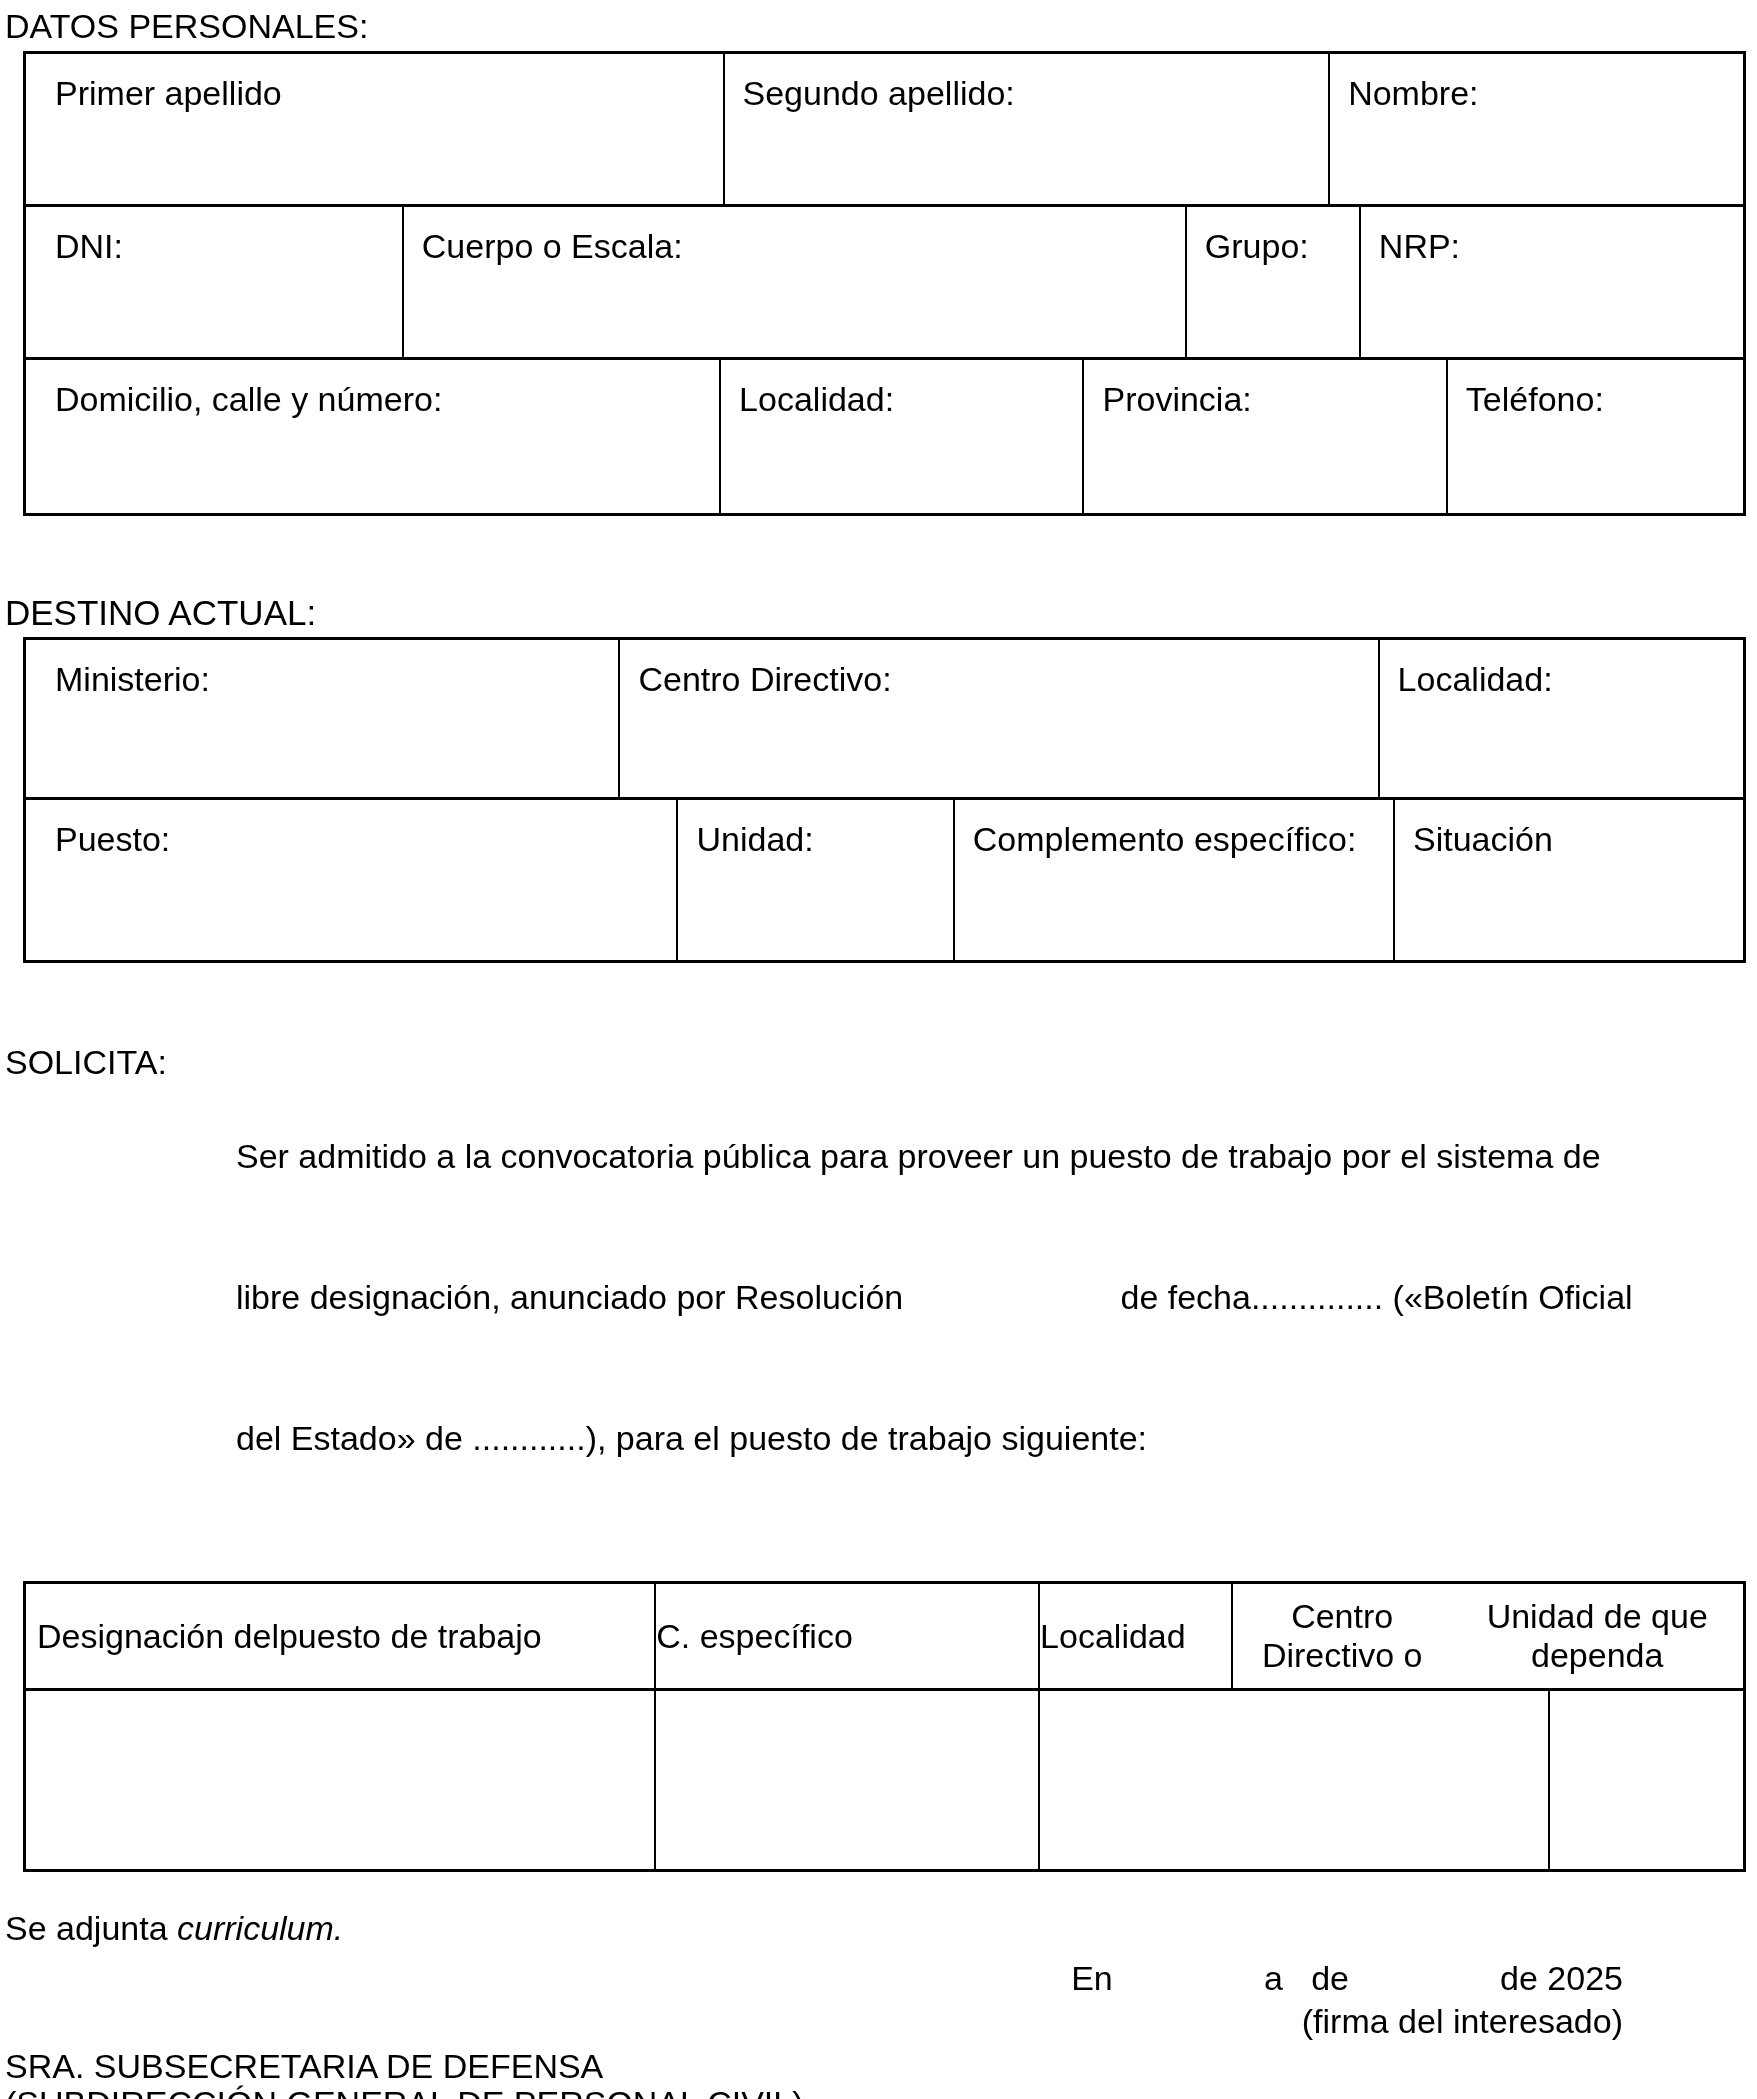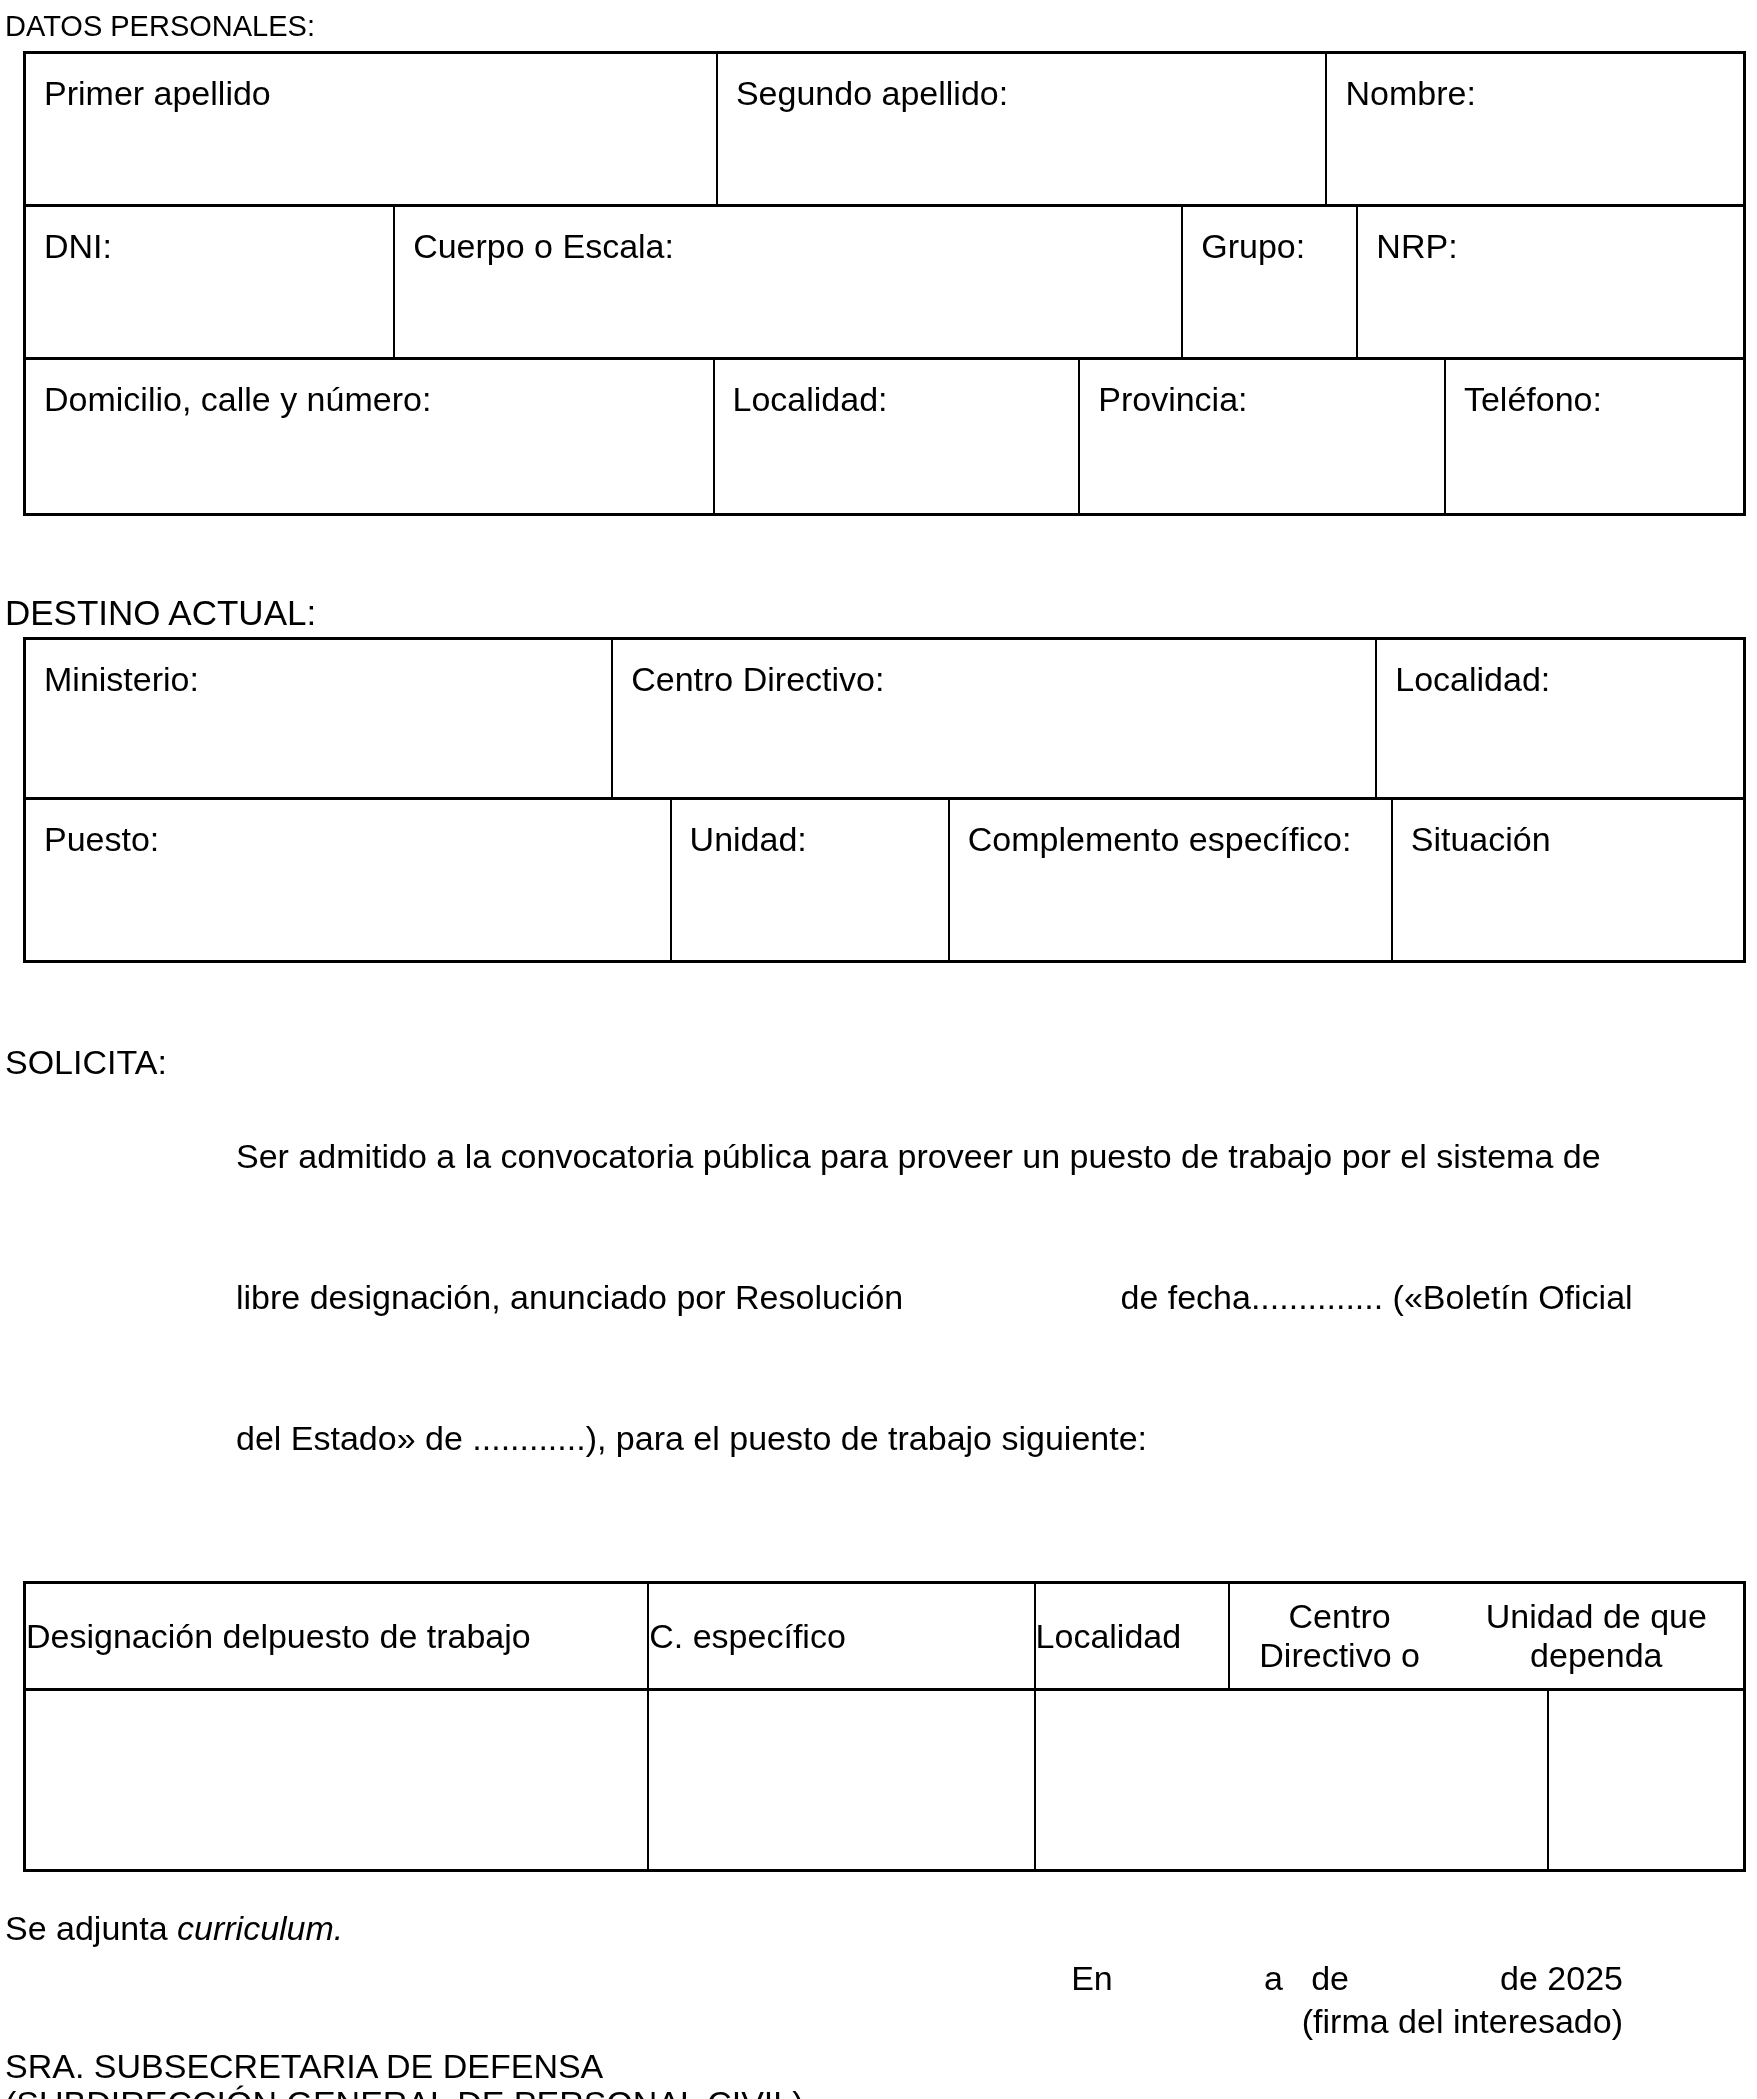--- a/index.html
+++ b/index.html
@@ -3,25 +3,25 @@
 <meta charset="utf-8">
 <style>
   html,body{margin:0;padding:0;background:#ffffff;}
   body{
     width:1757px;height:2099px;overflow:hidden;position:relative;
     font-family:"Liberation Sans","DejaVu Sans",sans-serif;
     color:#000;font-size:34px;line-height:1.15;
     -webkit-font-smoothing:antialiased;
   }
   .page{padding:5px 5px 0 5px;box-sizing:border-box;}
-  .sec-title{margin:3.3px 0 6.6px 0;font-size:29px;line-height:36px;font-weight:normal;}
+  .sec-title{margin:3.3px 0 6.6px 0;font-size:34px;line-height:36px;font-weight:normal;}
   .sec-title2{margin:79px 0 6.6px 0;font-size:35px;line-height:36px;font-weight:normal;}
 
   .ftable{margin-left:18px;width:1723px;border:3.3px solid #000;box-sizing:border-box;}
-  .trow{display:flex;width:100%;box-sizing:border-box;border-bottom:3.3px solid #000;}
+  .trow{display:flex;width:100%;box-sizing:border-box;border-bottom:3.3px solid #000;padding-left:11px;}
   .trow:last-child{border-bottom:none;}
   .cell{box-sizing:border-box;border-right:2.5px solid #000;padding:20px 8.3px 0 18px;position:relative;}
   .cell:last-child{border-right:none;}
   .t1 .trow{height:153px;}
   .t2 .trow{height:160px;}
 
   .solicita{margin-top:76px;display:flex;}
   .solicita .slabel{width:231px;flex:0 0 231px;white-space:pre;}
   .solicita .sbody{white-space:pre;line-height:47px;}
   .solicita .slabel{line-height:47px;}

